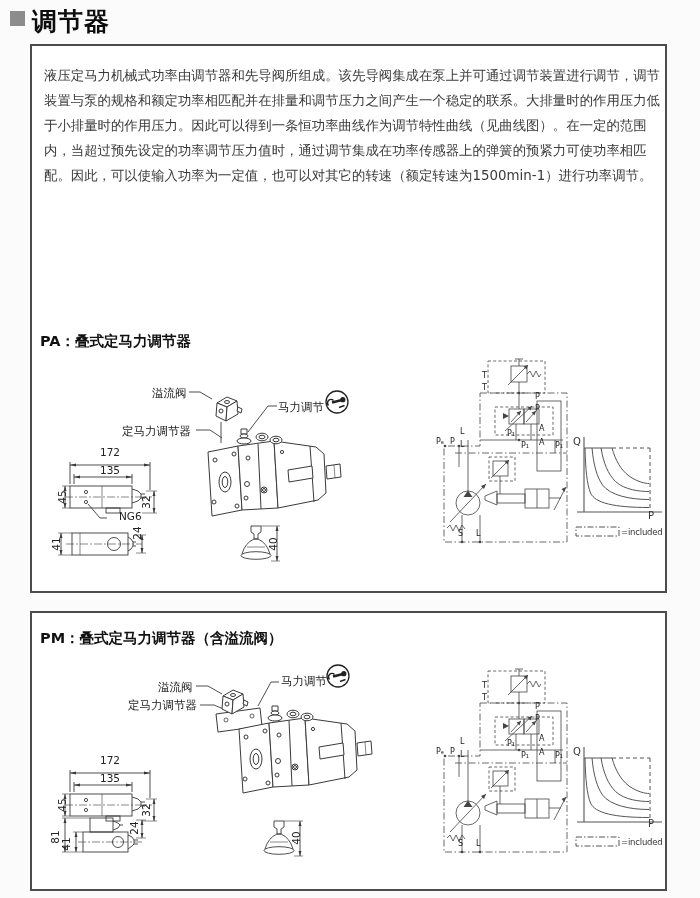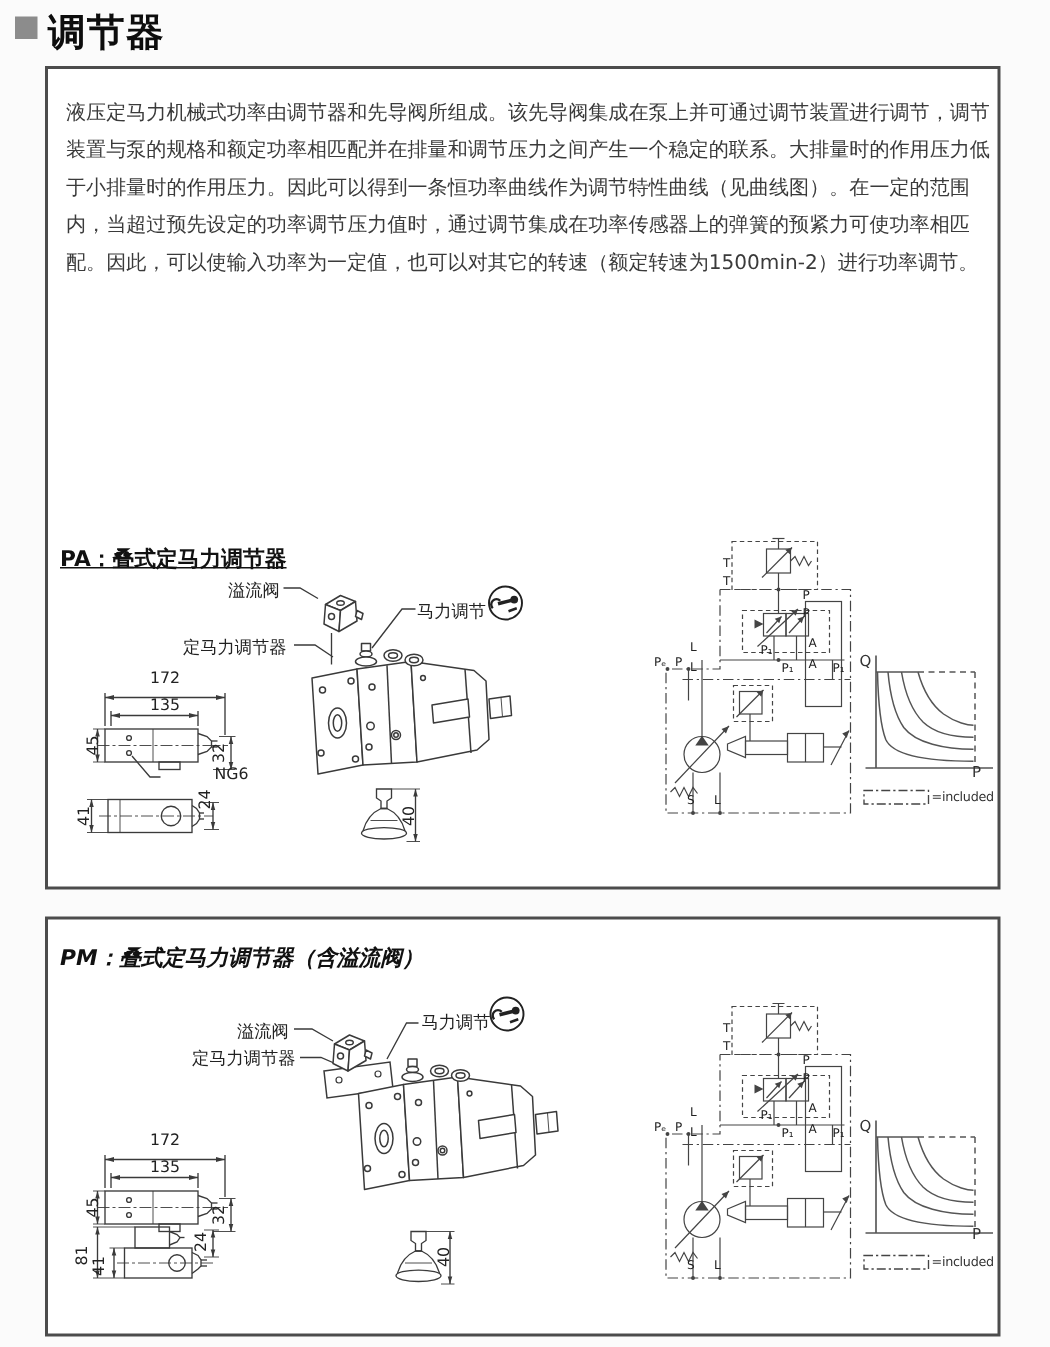--- a/index.html
+++ b/index.html
@@ -226,24 +226,24 @@
   </defs>
 </svg>
 
 <div class="hdr-sq"></div>
 <div class="hdr-title">调节器</div>
 
 <div class="panel" id="panel1"></div>
 <div class="panel" id="panel2"></div>
 
 <div class="intro">
-  <p>液压定马力机械式功率由调节器和先导阀所组成。该先导阀集成在泵上并可通过调节装置进行调节，调节装置与泵的规格和额定功率相匹配并在排量和调节压力之间产生一个稳定的联系。大排量时的作用压力低于小排量时的作用压力。因此可以得到一条恒功率曲线作为调节特性曲线（见曲线图）。在一定的范围内，当超过预先设定的功率调节压力值时，通过调节集成在功率传感器上的弹簧的预紧力可使功率相匹配。因此，可以使输入功率为一定值，也可以对其它的转速（额定转速为1500min-2）进行功率调节。</p>
+  <p>液压定马力机械式功率由调节器和先导阀所组成。该先导阀集成在泵上并可通过调节装置进行调节，调节装置与泵的规格和额定功率相匹配并在排量和调节压力之间产生一个稳定的联系。大排量时的作用压力低于小排量时的作用压力。因此可以得到一条恒功率曲线作为调节特性曲线（见曲线图）。在一定的范围内，当超过预先设定的功率调节压力值时，通过调节集成在功率传感器上的弹簧的预紧力可使功率相匹配。因此，可以使输入功率为一定值，也可以对其它的转速（额定转速为1500min-1）进行功率调节。</p>
 </div>
 
-<div class="sec-title" style="left:40px;top:363px;text-decoration:underline;">PA：叠式定马力调节器</div>
+<div class="sec-title" style="left:40px;top:332px;">PA：叠式定马力调节器</div>
 
 <svg class="art" style="left:30px;top:338px;" width="640" height="252" viewBox="0 0 640 252">
   <polyline points="159,54 170,54 182,61" stroke="#3a3a3a" stroke-width="0.9" fill="none"></polyline>
   <polyline points="166,92 180,92 192,100" stroke="#3a3a3a" stroke-width="0.9" fill="none"></polyline>
   <polyline points="247,68 238,68 218,94" stroke="#3a3a3a" stroke-width="0.9" fill="none"></polyline>
   <line x1="191" y1="84" x2="191" y2="105" stroke="#3a3a3a" stroke-width="0.9"></line>
   <use href="#cube" x="184" y="57"></use>
   <use href="#pump" x="174" y="90"></use>
   <use href="#wrench" x="307" y="64"></use>
   <use href="#dimtop" x="32" y="112"></use>
@@ -255,21 +255,21 @@
   <use href="#legendbox" x="545" y="188"></use>
 </svg>
 
 <span class="lbl" style="left:152px;top:386px;">溢流阀</span>
 <span class="lbl" style="left:278px;top:400px;">马力调节</span>
 <span class="lbl" style="left:122px;top:424px;">定马力调节器</span>
 <span class="dim" style="left:100px;top:446px;">172</span>
 <span class="dim" style="left:100px;top:464px;">135</span>
 <span class="vdim" style="left:52px;top:491px;">45</span>
 <span class="vdim" style="left:136px;top:496px;">32</span>
-<span class="dim" style="left:119px;top:510px;margin-left:24px;">NG6</span>
+<span class="dim" style="left:119px;top:510px;">NG6</span>
 <span class="vdim" style="left:46px;top:538px;">41</span>
 <span class="vdim" style="left:127px;top:527px;">24</span>
 <span class="vdim" style="left:263px;top:538px;">40</span>
 
 <div class="abs" style="left:435px;top:345px;width:140px;height:210px;">
   <span class="slbl" style="left:47px;top:27px;">T</span>
   <span class="slbl" style="left:47px;top:39px;">T</span>
   <span class="slbl" style="left:100px;top:48px;">P</span>
   <span class="slbl" style="left:100px;top:60px;">P</span>
   <span class="slbl" style="left:25px;top:83px;">L</span>
@@ -281,21 +281,21 @@
   <span class="slbl" style="left:120px;top:97px;">P₁</span>
   <span class="slbl" style="left:1px;top:93px;">Pₑ</span>
   <span class="slbl" style="left:15px;top:93px;">P</span>
   <span class="slbl" style="left:23px;top:185px;">S</span>
   <span class="slbl" style="left:41px;top:185px;">L</span>
 </div>
 <span class="clbl" style="left:573px;top:436px;">Q</span>
 <span class="clbl" style="left:648px;top:510px;">P</span>
 <span class="inc" style="left:621px;top:527px;">=included</span>
 
-<div class="sec-title" style="left:40px;top:629px;font-style:italic;">PM：叠式定马力调节器（含溢流阀）</div>
+<div class="sec-title" style="left:40px;top:629px;">PM：叠式定马力调节器（含溢流阀）</div>
 
 <svg class="art" style="left:30px;top:610px;" width="640" height="285" viewBox="0 0 640 285">
   <polyline points="166,76 178,76 192,84" stroke="#3a3a3a" stroke-width="0.9" fill="none"></polyline>
   <polyline points="170,95 184,95 198,101" stroke="#3a3a3a" stroke-width="0.9" fill="none"></polyline>
   <polyline points="249,72 241,72 228,96" stroke="#3a3a3a" stroke-width="0.9" fill="none"></polyline>
   <polygon points="186,104 230,98 232,116 188,122" fill="#fff" stroke="#3a3a3a" stroke-width="1"></polygon>
   <circle cx="196" cy="110" r="2" fill="none" stroke="#3a3a3a" stroke-width="0.8"></circle>
   <circle cx="222" cy="106" r="2" fill="none" stroke="#3a3a3a" stroke-width="0.8"></circle>
   <use href="#cube" x="190" y="78"></use>
   <use href="#pump" x="205" y="95"></use>

